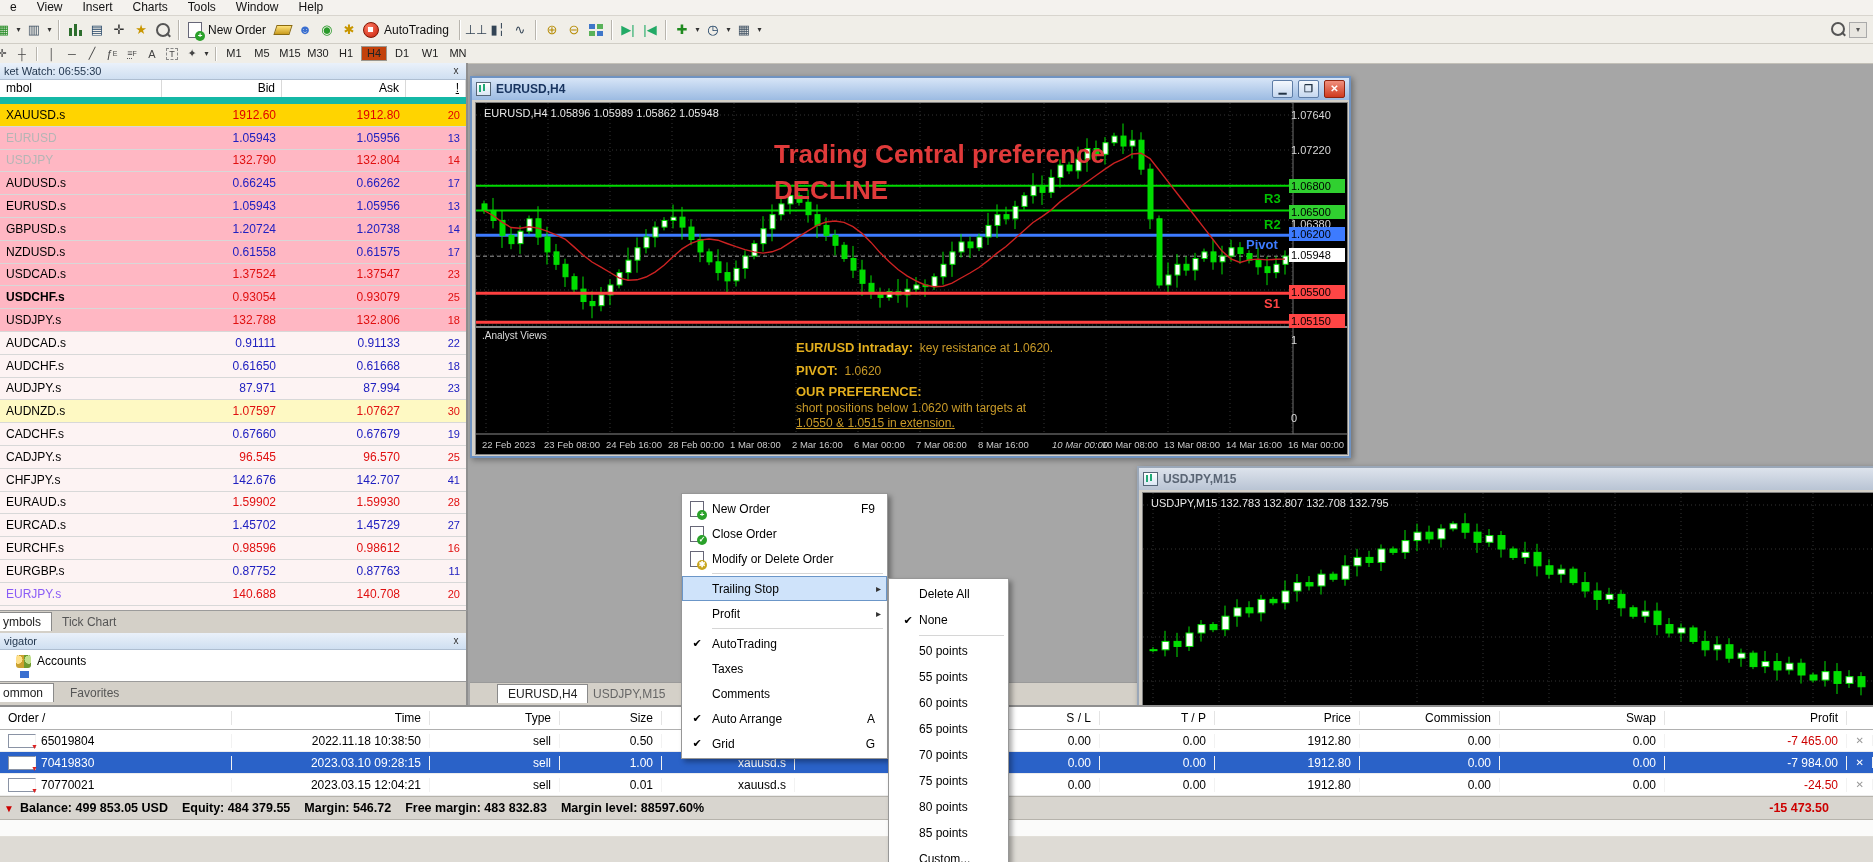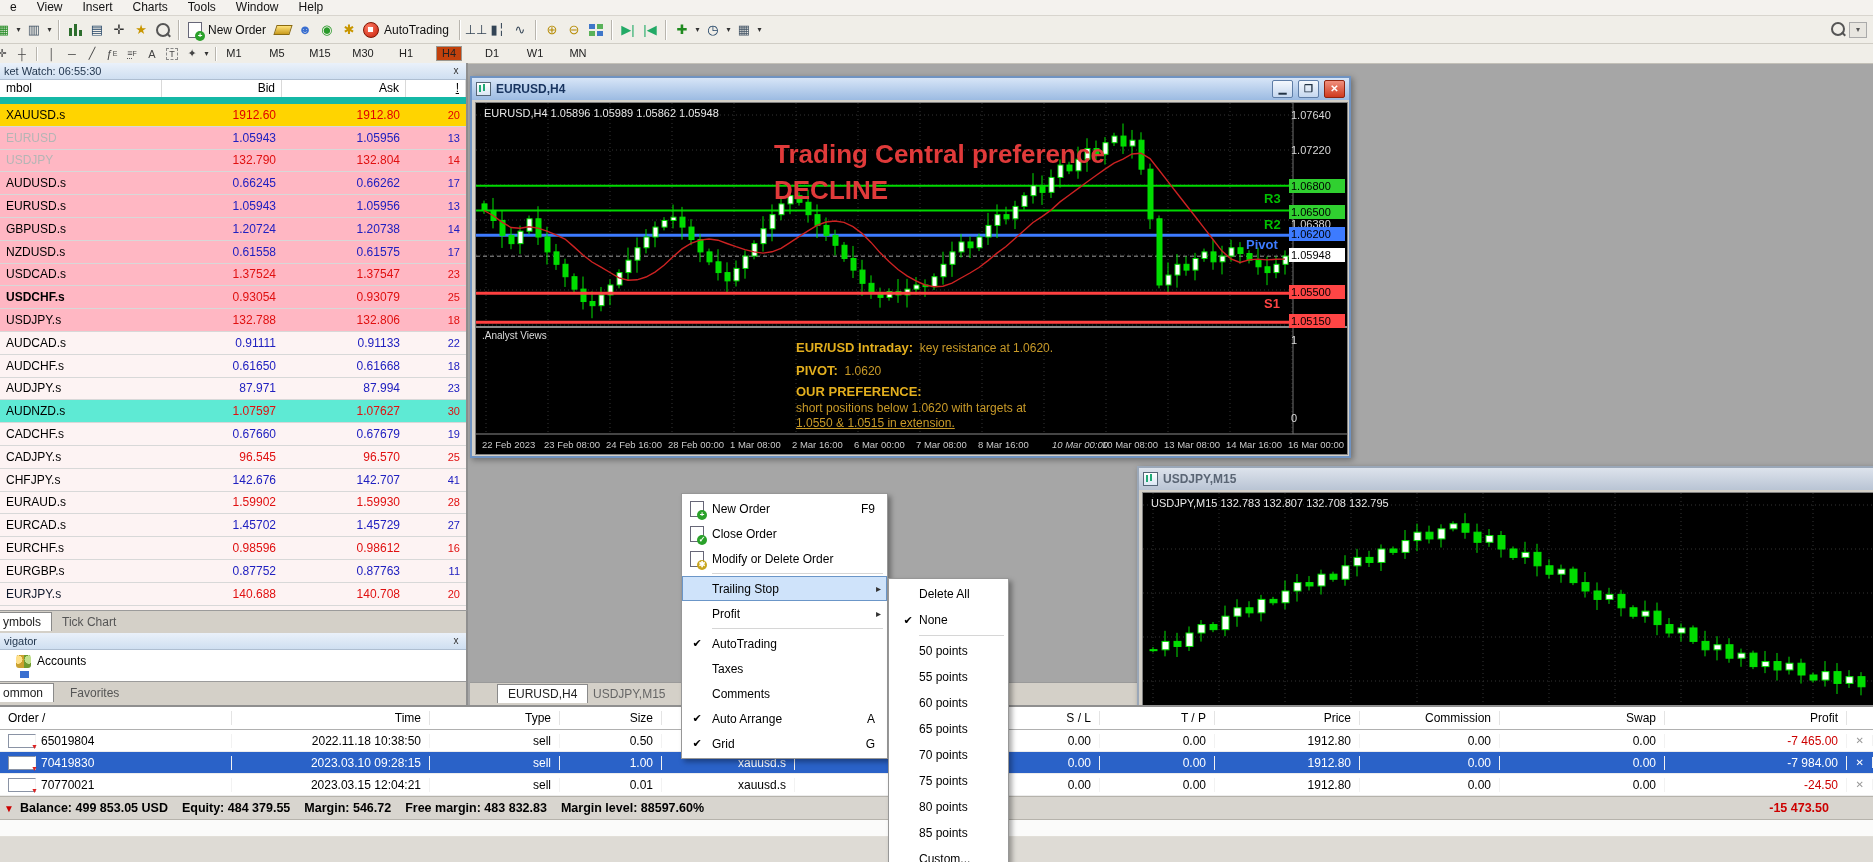--- a/index.html
+++ b/index.html
@@ -228,21 +228,21 @@
       <span style="border-bottom:1px dotted #555;font-size:9px">≡</span>
       <sub style="font-size:7px">F</sub>
     </div>
   <div class="tb2">A</div>
   <div class="tb2">
       <span style="border:1px dashed #888;padding:0 2px;font-size:9px">T</span>
     </div>
   <div class="tb2">✦</div>
   <div class="caret">▾</div>
   <div class="tbsep2"></div>
-  <span id="tf-group" style="display:inline-flex;gap:17px;">
+  <span id="tf-group" style="display:inline-flex;gap:2px;">
       <div class="tf-btn">M1</div>
       <div class="tf-btn">M5</div>
       <div class="tf-btn">M15</div>
       <div class="tf-btn">M30</div>
       <div class="tf-btn">H1</div>
       <div class="tf-btn active">H4</div>
       <div class="tf-btn">D1</div>
       <div class="tf-btn">W1</div>
       <div class="tf-btn">MN</div>
     </span>
@@ -331,21 +331,21 @@
         <div class="num" style="color: rgb(32, 32, 192);">0.61650</div>
         <div class="num" style="color: rgb(32, 32, 192);">0.61668</div>
         <div class="num sp" style="color: rgb(32, 32, 192);">18</div>
       </div>
       <div class="mw-row" style="background: rgb(253, 243, 243);">
         <div style="color: rgb(0, 0, 0);">AUDJPY.s</div>
         <div class="num" style="color: rgb(32, 32, 192);">87.971</div>
         <div class="num" style="color: rgb(32, 32, 192);">87.994</div>
         <div class="num sp" style="color: rgb(32, 32, 192);">23</div>
       </div>
-      <div class="mw-row" style="background: #5eead4;">
+      <div class="mw-row" style="background: #fef9c3;">
         <div style="color: rgb(0, 0, 0);">AUDNZD.s</div>
         <div class="num" style="color: rgb(224, 16, 16);">1.07597</div>
         <div class="num" style="color: rgb(224, 16, 16);">1.07627</div>
         <div class="num sp" style="color: rgb(224, 16, 16);">30</div>
       </div>
       <div class="mw-row" style="background: rgb(253, 243, 243);">
         <div style="color: rgb(0, 0, 0);">CADCHF.s</div>
         <div class="num" style="color: rgb(32, 32, 192);">0.67660</div>
         <div class="num" style="color: rgb(32, 32, 192);">0.67679</div>
         <div class="num sp" style="color: rgb(32, 32, 192);">19</div>
@@ -380,21 +380,21 @@
         <div class="num" style="color: rgb(224, 16, 16);">0.98612</div>
         <div class="num sp" style="color: rgb(224, 16, 16);">16</div>
       </div>
       <div class="mw-row" style="background: rgb(253, 243, 243);">
         <div style="color: rgb(0, 0, 0);">EURGBP.s</div>
         <div class="num" style="color: rgb(32, 32, 192);">0.87752</div>
         <div class="num" style="color: rgb(32, 32, 192);">0.87763</div>
         <div class="num sp" style="color: rgb(32, 32, 192);">11</div>
       </div>
       <div class="mw-row" style="background: rgb(253, 243, 243);">
-        <div style="color: #0f172a;">EURJPY.s</div>
+        <div style="color: #8b5cf6;">EURJPY.s</div>
         <div class="num" style="color: rgb(224, 16, 16);">140.688</div>
         <div class="num" style="color: rgb(224, 16, 16);">140.708</div>
         <div class="num sp" style="color: rgb(224, 16, 16);">20</div>
       </div>
       <div class="mw-row" style="background: rgb(253, 243, 243);">
         <div style="color: rgb(0, 0, 0);">EURNZD.s</div>
         <div class="num" style="color: rgb(224, 16, 16);">1.72069</div>
         <div class="num" style="color: rgb(224, 16, 16);">1.72112</div>
         <div class="num sp" style="color: rgb(224, 16, 16);">43</div>
       </div>

